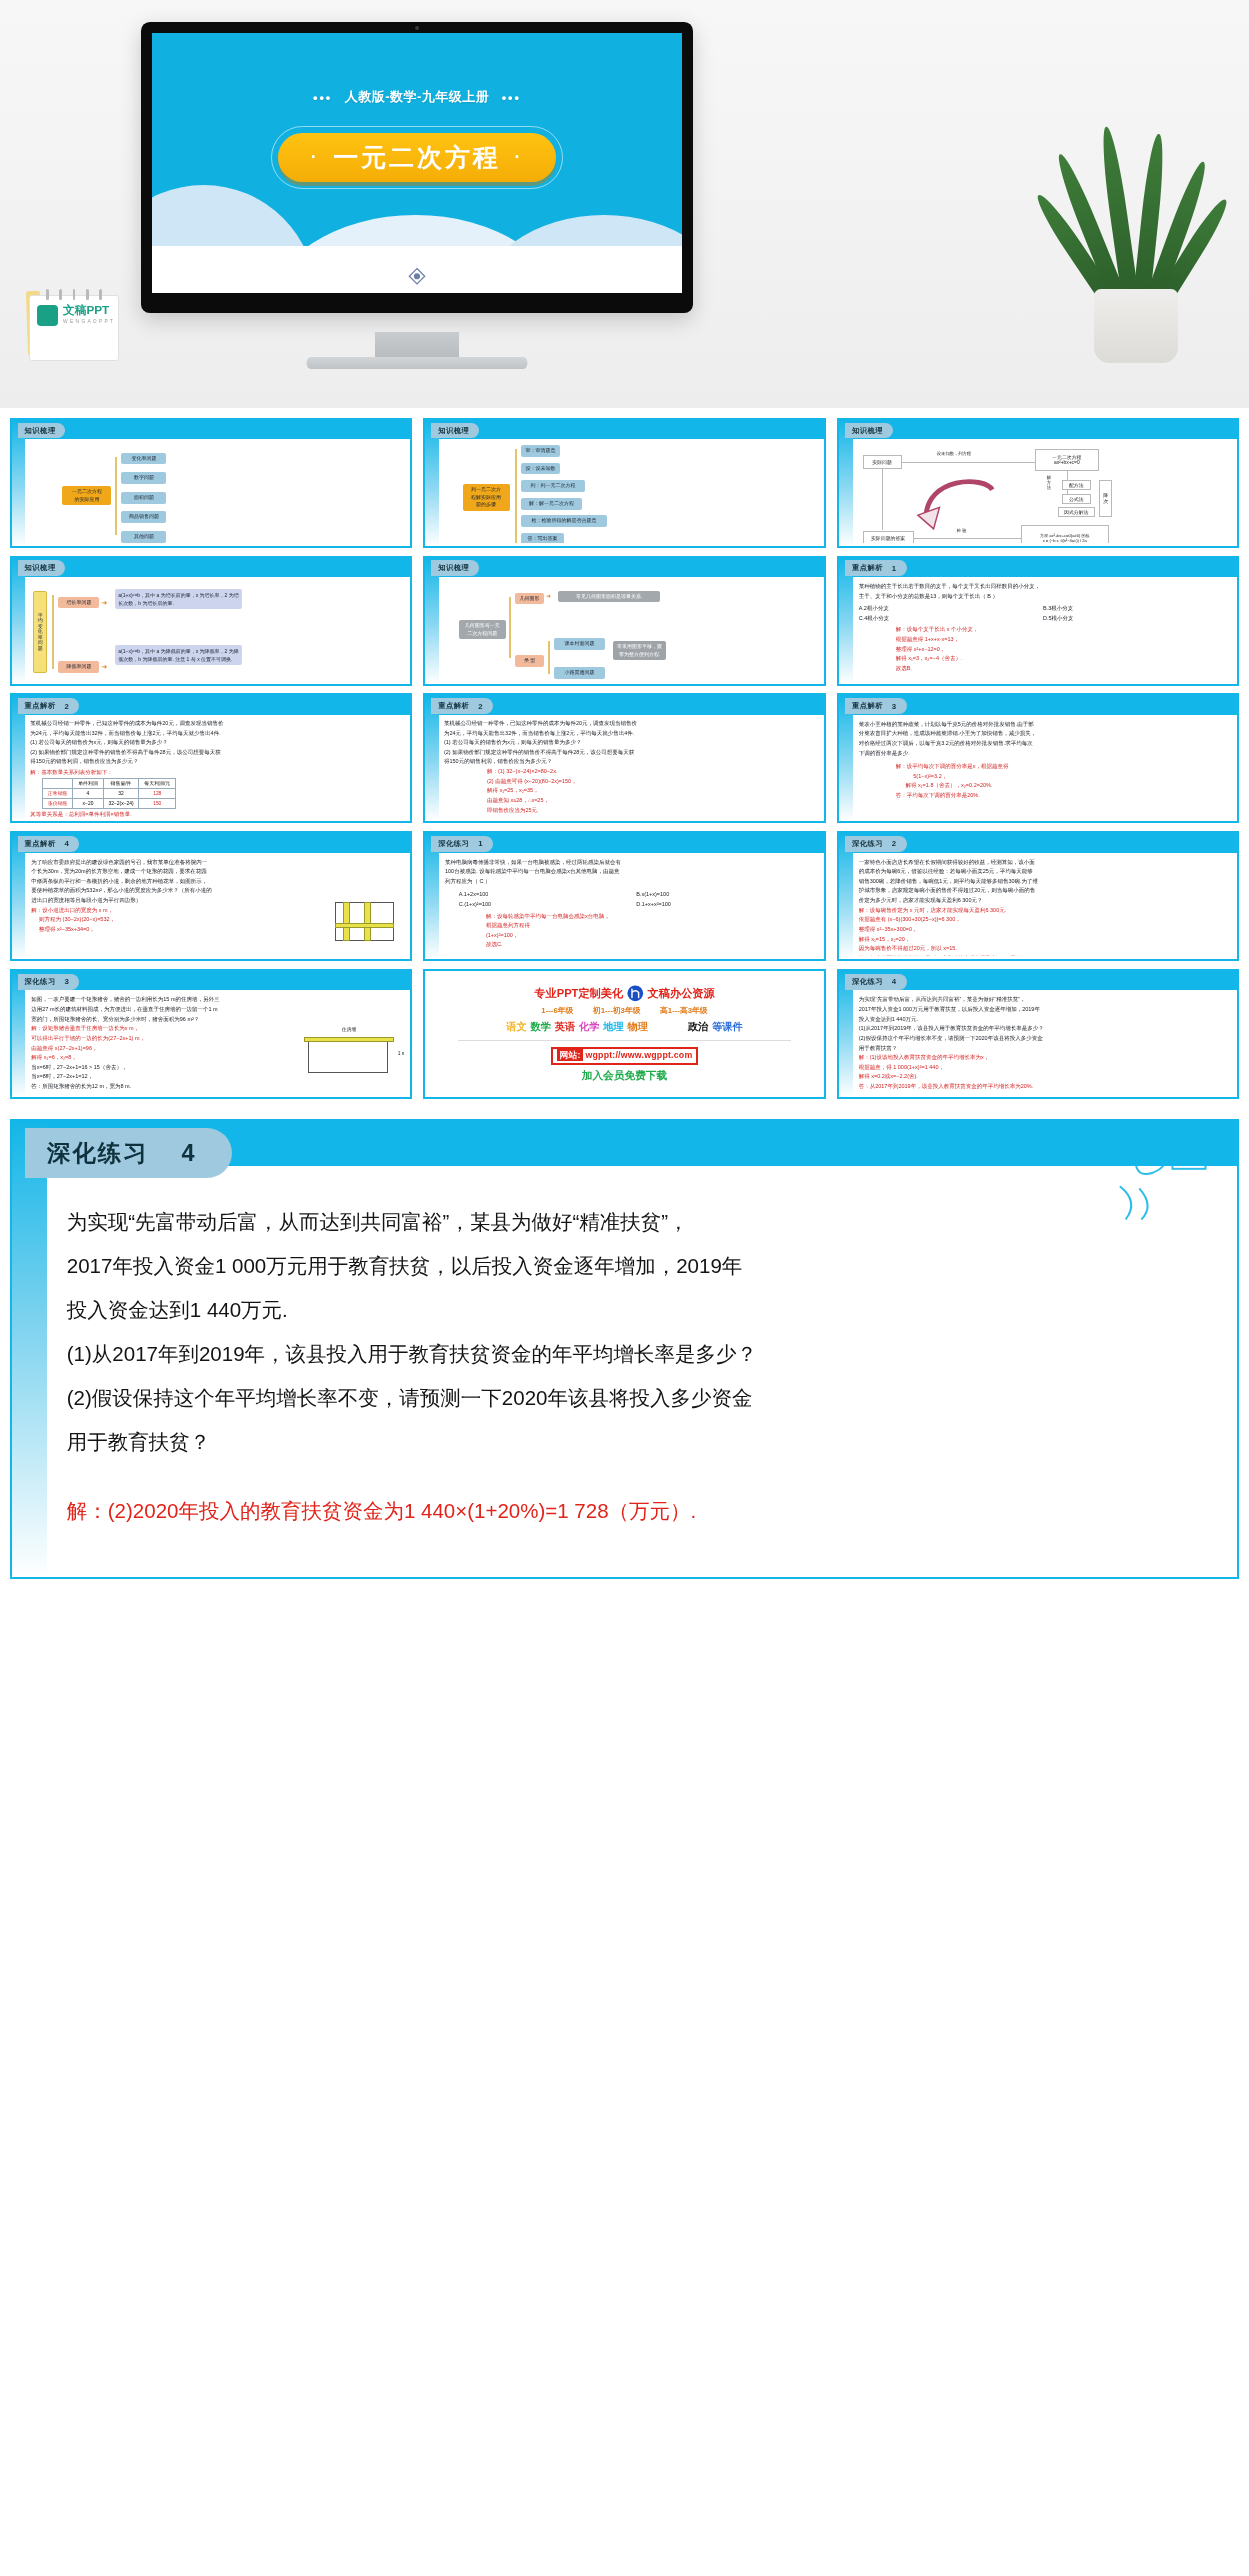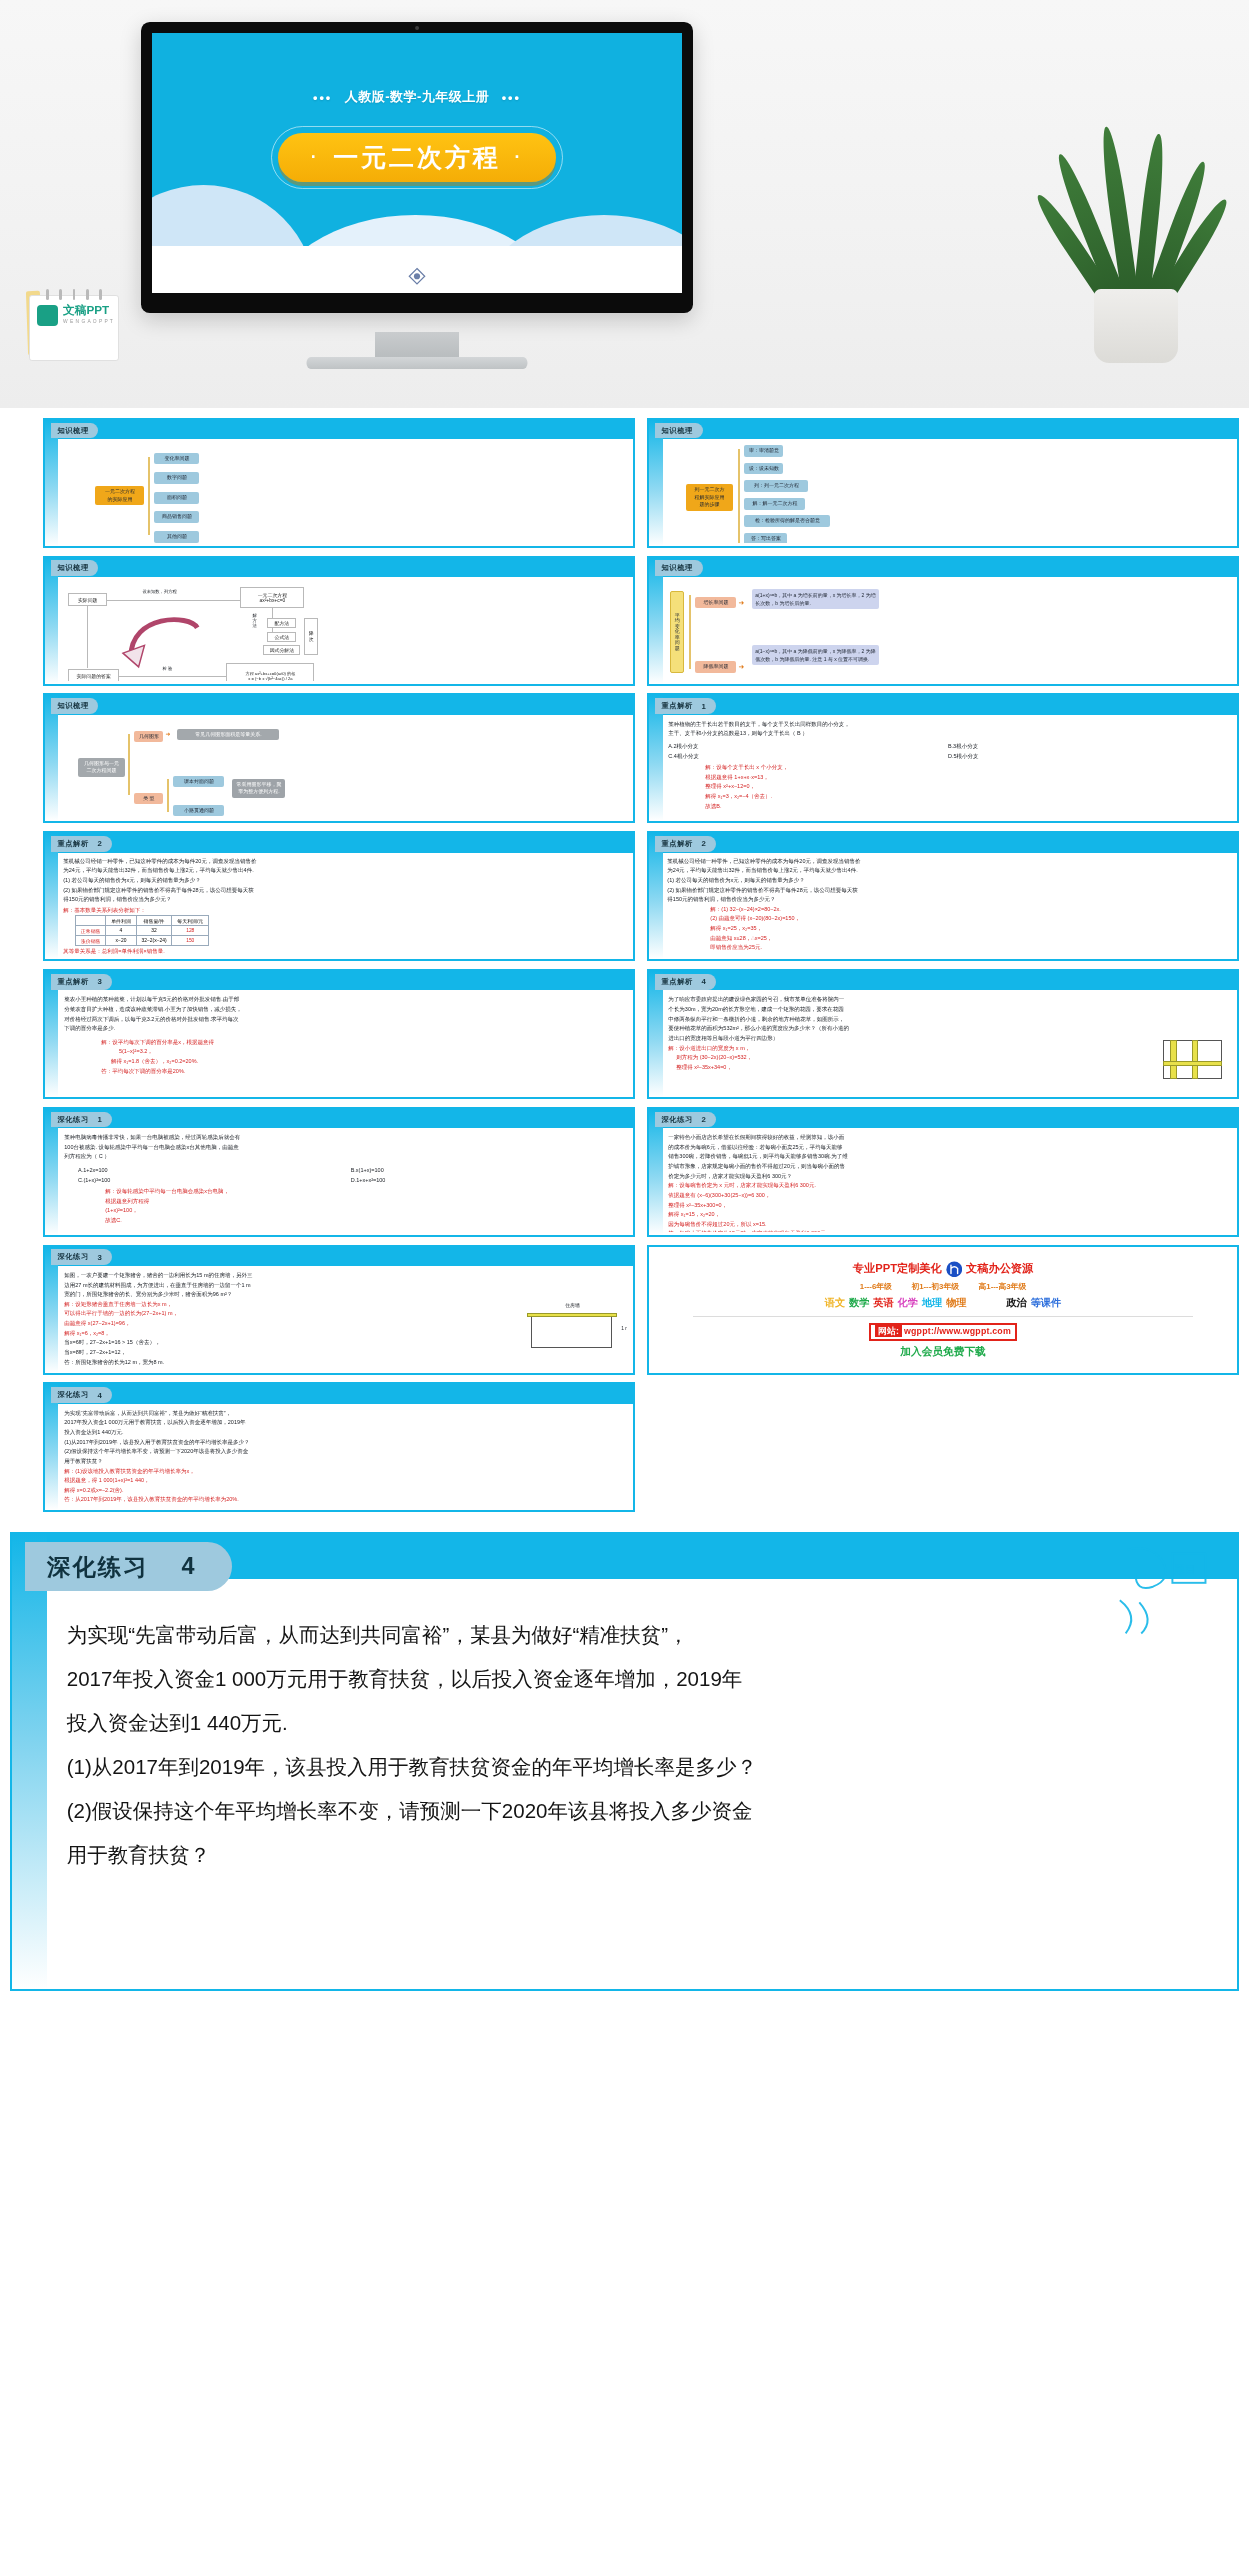--- a/index.html
+++ b/index.html
@@ -118,25 +118,24 @@
   .cal-logo { position:absolute; left: 7.8px; top: 15.6px; width: 21.5px; height: 21.5px; background:#19a085; border-radius:3.9px; }
   .cal-text { position:absolute; left: 34px; top: 13.7px; font-size:11.7px; font-weight:bold; color:#19a085; letter-spacing:0; }
   .cal-sub { position:absolute; left: 34px; top: 30px; font-size:4.9px; color:#9a9a9a; letter-spacing:0.5px; }
   .cal-rings { position:absolute; top:0; left: 11.7px; right: 11.7px; height:9.8px; display:flex; justify-content:space-around; }
   .cal-rings i { display:block; width:2.9px; height:10.7px; background:#b9b9b9; border-radius:2px; }
   .cal-tab { position:absolute; left:-2px; top:2px; width:13.7px; height:64px; background:#f2d98c; border-radius:2px; transform: rotate(-2deg);}
 
   
   .grid {
     display: grid;
-    grid-template-columns: repeat(2, 1fr);
+    grid-template-columns: repeat(3, 1fr);
     gap: 7.8px 11.7px;
     padding: 9.8px 9.8px 5.9px 9.8px;
     background: #ffffff;
-    margin-left: 33px;
   }
   .thumb {
     position: relative;
     height: 130px;
     background: #ffffff;
     border: 2px solid #13b6e8;
     overflow: hidden;
   }
   .thumb-topbar {
     position: absolute; top: 0; left: 0; right: 0; height: 19.5px;
@@ -740,17 +739,18 @@
       <text x="66" y="34" font-size="11" fill="#13b6e8" font-family="Liberation Sans, sans-serif">题目</text>
     </svg>
 
     <div class="feature-body">
       <p>为实现“先富带动后富，从而达到共同富裕”，某县为做好“精准扶贫”，</p>
       <p>2017年投入资金1 000万元用于教育扶贫，以后投入资金逐年增加，2019年</p>
       <p>投入资金达到1 440万元.</p>
       <p>(1)从2017年到2019年，该县投入用于教育扶贫资金的年平均增长率是多少？</p>
       <p>(2)假设保持这个年平均增长率不变，请预测一下2020年该县将投入多少资金</p>
       <p>用于教育扶贫？</p>
+      <p class="answer">解：(2)2020年投入的教育扶贫资金为1 440×(1+20%)=1 728（万元）.</p>
     </div>
   </div>
 
 </div>
 
 
 </body></html>

